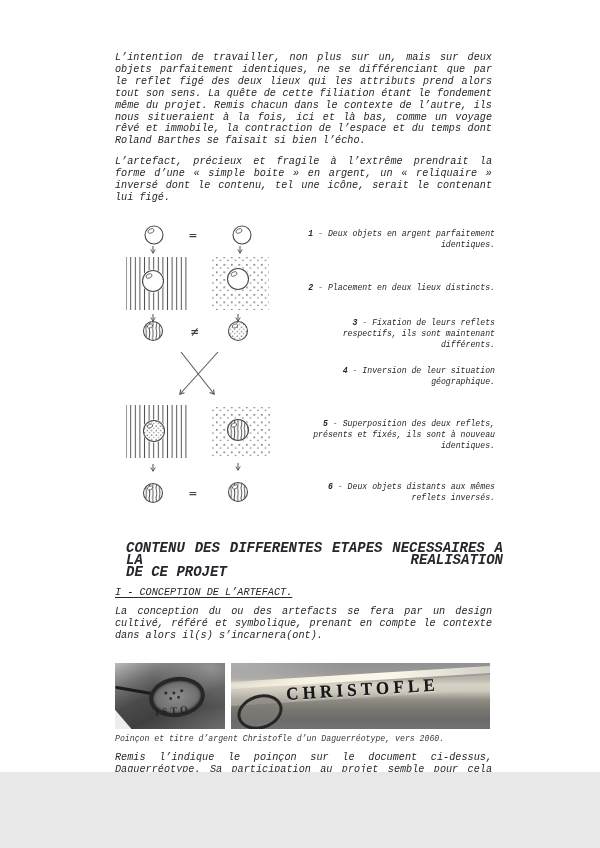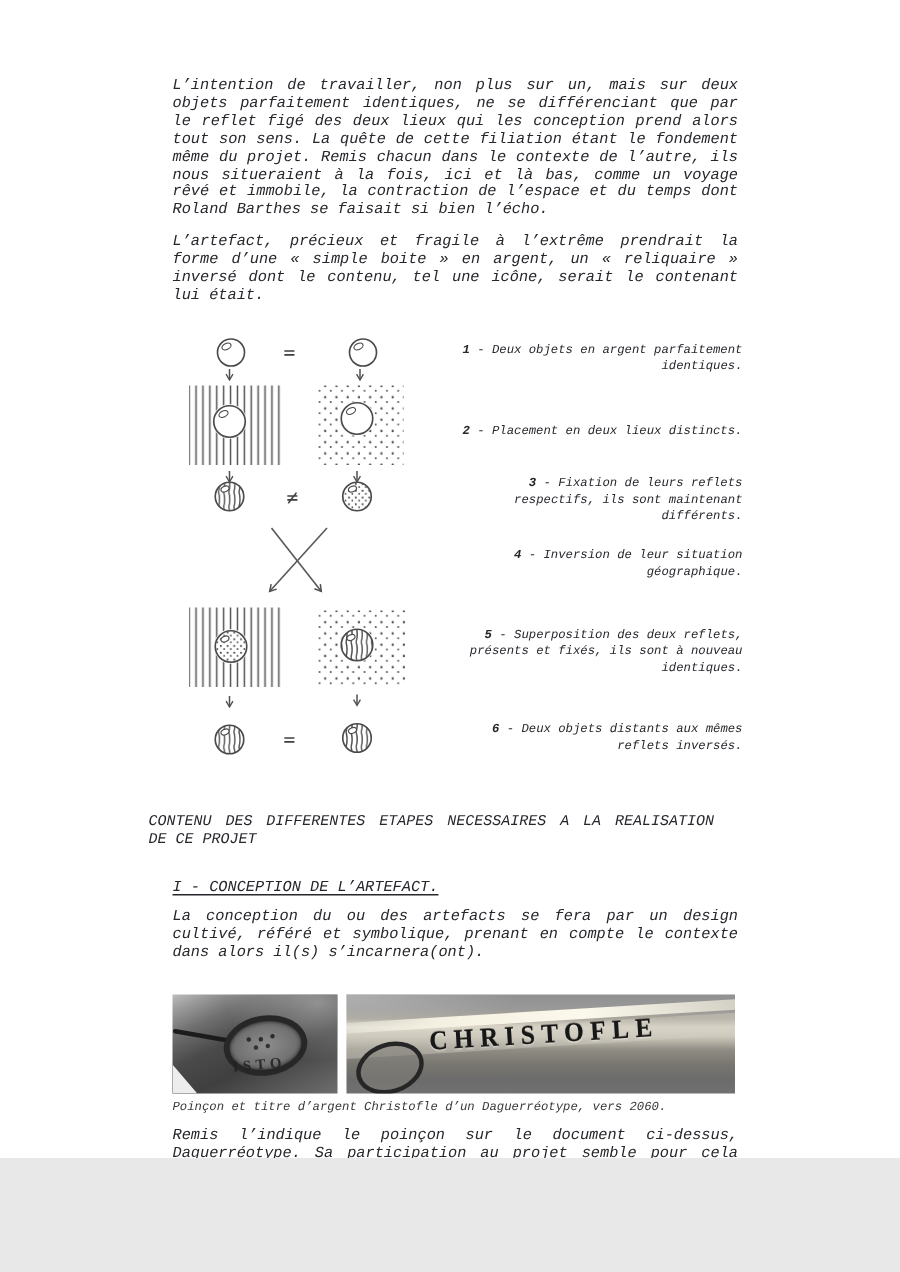--- a/index.html
+++ b/index.html
@@ -4,21 +4,21 @@
 <style>
   html,body{margin:0;padding:0;background:#e8e8e8;}
   .page{
     position:relative;width:600px;height:772px;margin:0 auto;background:#ffffff;
     font-family:"Liberation Mono","DejaVu Sans Mono",monospace;
     font-style:italic;color:#26262c;overflow:hidden;
   }
   .para{position:absolute;left:115px;width:377px;font-size:10.2px;line-height:11.9px;}
   .jline{text-align:justify;text-align-last:justify;}
   .jline.last{text-align-last:left;}
-  .heading{position:absolute;left:99px;width:377px;font-size:10px;line-height:11.9px;font-weight:400;}
+  .heading{position:absolute;left:126px;width:377px;font-size:14px;line-height:11.9px;font-weight:700;}
   .subheading{position:absolute;left:115px;width:377px;font-size:10.2px;line-height:11.9px;
     text-decoration:underline;text-underline-offset:2px;text-decoration-thickness:0.9px;}
   .step{position:absolute;left:297px;width:198px;font-size:8.2px;line-height:11px;text-align:right;}
   .step b{font-weight:700;}
   .diagram{position:absolute;left:110px;top:218px;}
   .sph{fill:#ffffff;stroke:#4a4a4a;stroke-width:1.1;}
   .hl{fill:#ffffff;stroke:#4a4a4a;stroke-width:0.75;}
   .arr{stroke:#4f4f4f;stroke-width:1;}
   .arr2{stroke:#5a5a5a;stroke-width:1.1;}
   .sym{font-family:"DejaVu Sans Mono",monospace;font-size:13px;font-style:italic;fill:#3f3f3f;}
@@ -57,33 +57,33 @@
     border-radius:50%;background:rgba(128,126,120,.55);transform:rotate(-18deg);}
 </style>
 </head>
 <body>
 
 <div class="page">
 
   <div class="para" style="top:52px">
     <div class="jline">L’intention de travailler, non plus sur un, mais sur deux</div>
     <div class="jline">objets parfaitement identiques, ne se différenciant que par</div>
-    <div class="jline">le reflet figé des deux lieux qui les conception prend alors</div>
+    <div class="jline">le reflet figé des deux lieux qui les attributs prend alors</div>
     <div class="jline">tout son sens. La quête de cette filiation étant le fondement</div>
     <div class="jline">même du projet. Remis chacun dans le contexte de l’autre, ils</div>
     <div class="jline">nous situeraient à la fois, ici et là bas, comme un voyage</div>
     <div class="jline">rêvé et immobile, la contraction de l’espace et du temps dont</div>
     <div class="jline last">Roland Barthes se faisait si bien l’écho.</div>
   </div>
 
   <div class="para" style="top:156px">
     <div class="jline">L’artefact, précieux et fragile à l’extrême prendrait la</div>
     <div class="jline">forme d’une « simple boite » en argent, un « reliquaire »</div>
     <div class="jline">inversé dont le contenu, tel une icône, serait le contenant</div>
-    <div class="jline last">lui était.</div>
+    <div class="jline last">lui figé.</div>
   </div>
 
   <svg class="diagram" width="190" height="300" viewBox="0 0 190 300">
     <defs>
       <marker id="mA" viewBox="0 0 10 10" refX="7" refY="5" markerWidth="6.5" markerHeight="6.5" orient="auto">
         <path d="M1.5,1.5 L7.5,5 L1.5,8.5" fill="none" stroke="#4f4f4f" stroke-width="1.4"></path>
       </marker>
       <pattern id="pStripe" width="4.6" height="8" patternUnits="userSpaceOnUse">
         <path d="M2.3,0 V8" stroke="#525252" stroke-width="1"></path>
       </pattern>

